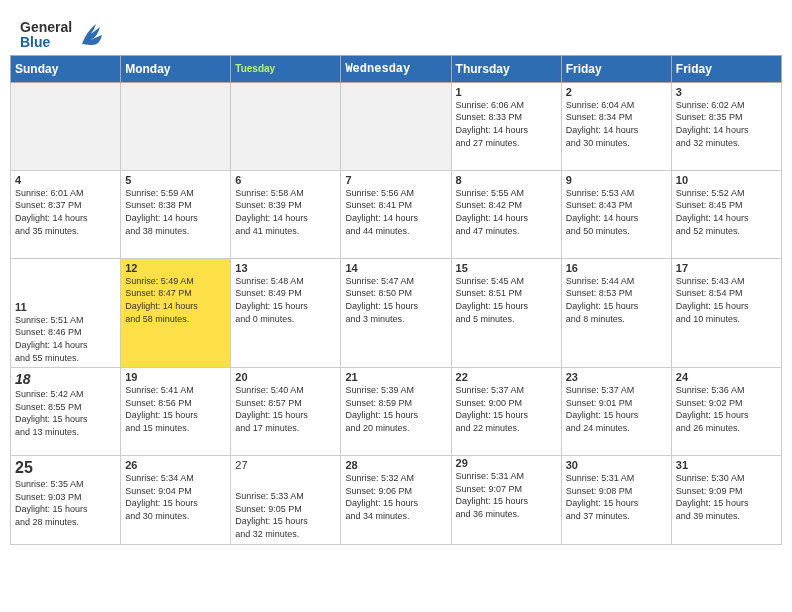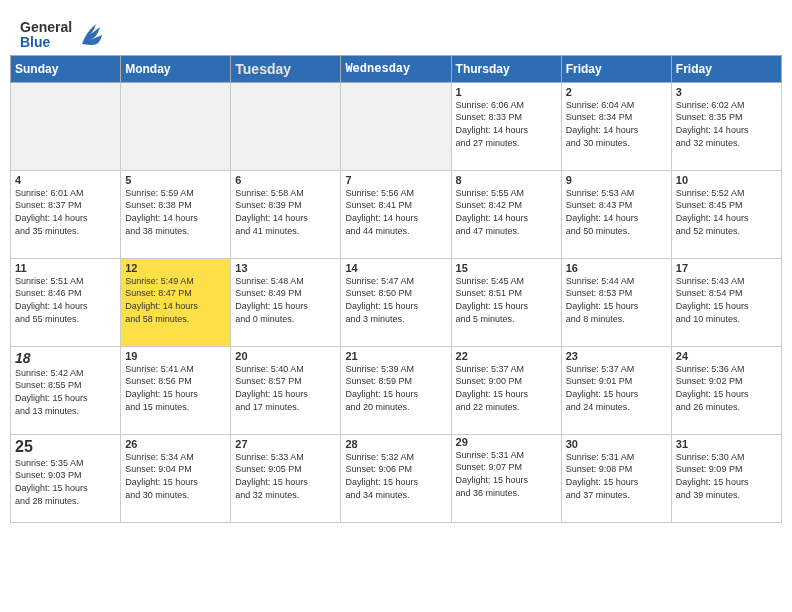--- a/index.html
+++ b/index.html
@@ -24,21 +24,21 @@
     <div style="font-size:38px; color:#1a3a6b; font-weight:bold; font-family:Arial; line-height:1.1;"></div>
     <div style="font-size:15px; color:#333; font-family:Arial;"></div>
   </div>
 </div>
 
 <table style="margin: 0 10px; border-collapse: collapse; width: calc(100% - 20px); table-layout: fixed;">
   <thead>
     <tr id="header-row">
         <th style="background: rgb(46, 109, 180); color: white; font-size: 12px; padding: 5px 4px; text-align: left; border: 1px solid rgb(170, 170, 170); font-family: Arial;">Sunday</th>
         <th style="background: rgb(46, 109, 180); color: white; font-size: 12px; padding: 5px 4px; text-align: left; border: 1px solid rgb(170, 170, 170); font-family: Arial;">Monday</th>
-        <th style="background: rgb(46, 109, 180); color: #e5e5e5; font-size: 14px; padding: 5px 4px; text-align: left; border: 1px solid rgb(170, 170, 170); font-family: Arial;">Tuesday</th>
+        <th style="background: rgb(46, 109, 180); color: #bef264; font-size: 10px; padding: 5px 4px; text-align: left; border: 1px solid rgb(170, 170, 170); font-family: Arial;">Tuesday</th>
         <th style="background: rgb(46, 109, 180); color: white; font-size: 12px; padding: 6px 4px; text-align: left; border: 1px solid rgb(170, 170, 170); font-family: Liberation Mono, monospace;">Wednesday</th>
         <th style="background: rgb(46, 109, 180); color: white; font-size: 12px; padding: 5px 4px; text-align: left; border: 1px solid rgb(170, 170, 170); font-family: Arial;">Thursday</th>
         <th style="background: rgb(46, 109, 180); color: white; font-size: 12px; padding: 5px 4px; text-align: left; border: 1px solid rgb(170, 170, 170); font-family: Arial;">Friday</th>
         <th style="background: rgb(46, 109, 180); color: white; font-size: 12px; padding: 5px 4px; text-align: left; border: 1px solid rgb(170, 170, 170); font-family: Arial;">Friday</th>
       </tr>
   </thead>
   <tbody id="calendar-body">
       <tr>
         <td style="border: 1px solid rgb(204, 204, 204); padding: 3px 4px; vertical-align: top; font-size: 9.5px; color: rgb(51, 51, 51); background: rgb(240, 240, 240); font-family: Arial; height: 88px;"></td>
         <td style="border: 1px solid rgb(204, 204, 204); padding: 3px 4px; vertical-align: top; font-size: 9.5px; color: rgb(51, 51, 51); background: rgb(240, 240, 240); font-family: Arial; height: 88px;"></td>
@@ -112,21 +112,21 @@
         <td style="border: 1px solid rgb(204, 204, 204); padding: 3px 4px; vertical-align: top; font-size: 9.5px; color: rgb(51, 51, 51); background: rgb(255, 255, 255); font-family: Arial; height: 88px;">
           <span style="font-size: 11px; font-weight: bold; color: rgb(51, 51, 51); display: block; margin-bottom: 1px;">10</span>
           <span style="font-size: 9px; line-height: 1.4; color: rgb(51, 51, 51); display: block; white-space: pre-line;">Sunrise: 5:52 AM
 Sunset: 8:45 PM
 Daylight: 14 hours
 and 52 minutes.</span>
         </td>
       </tr>
       <tr>
         <td style="border: 1px solid rgb(204, 204, 204); padding: 3px 4px; vertical-align: top; font-size: 9.5px; color: rgb(51, 51, 51); background: rgb(255, 255, 255); font-family: Arial; height: 88px;">
-          <span style="font-size: 11px; font-weight: bold; color: rgb(51, 51, 51); display: block; margin-bottom: 1px;">11</span>
+          <span style="font-size: 11px; font-weight: bold; color: rgb(51, 51, 51); display: block; margin-bottom: 1px; margin-top: 39px;">11</span>
           <span style="font-size: 9px; line-height: 1.4; color: rgb(51, 51, 51); display: block; white-space: pre-line;">Sunrise: 5:51 AM
 Sunset: 8:46 PM
 Daylight: 14 hours
 and 55 minutes.</span>
         </td>
         <td style="border: 1px solid rgb(204, 204, 204); padding: 3px 4px; vertical-align: top; font-size: 9.5px; color: rgb(51, 51, 51); background: #fde047; font-family: Arial; height: 88px;">
           <span style="font-size: 11px; font-weight: bold; color: rgb(51, 51, 51); display: block; margin-bottom: 1px;">12</span>
           <span style="font-size: 9px; line-height: 1.4; color: rgb(51, 51, 51); display: block; white-space: pre-line;">Sunrise: 5:49 AM
 Sunset: 8:47 PM
 Daylight: 14 hours
@@ -228,21 +228,21 @@
 and 28 minutes.</span>
         </td>
         <td style="border: 1px solid rgb(204, 204, 204); padding: 3px 4px; vertical-align: top; font-size: 9.5px; color: rgb(51, 51, 51); background: rgb(255, 255, 255); font-family: Arial; height: 88px;">
           <span style="font-size: 11px; font-weight: bold; color: rgb(51, 51, 51); display: block; margin-bottom: 1px;">26</span>
           <span style="font-size: 9px; line-height: 1.4; color: rgb(51, 51, 51); display: block; white-space: pre-line;">Sunrise: 5:34 AM
 Sunset: 9:04 PM
 Daylight: 15 hours
 and 30 minutes.</span>
         </td>
         <td style="border: 1px solid rgb(204, 204, 204); padding: 3px 4px; vertical-align: top; font-size: 9.5px; color: rgb(51, 51, 51); background: rgb(255, 255, 255); font-family: Arial; height: 88px;">
-          <span style="font-size: 11px; font-weight: bold; color: rgb(51, 51, 51); display: block; margin-bottom: 1px;">27</span>
+          <span style="font-size: 11px; font-weight: normal; color: rgb(51, 51, 51); display: block; margin-bottom: 19px;">27</span>
           <span style="font-size: 9px; line-height: 1.4; color: rgb(51, 51, 51); display: block; white-space: pre-line;">Sunrise: 5:33 AM
 Sunset: 9:05 PM
 Daylight: 15 hours
 and 32 minutes.</span>
         </td>
         <td style="border: 1px solid rgb(204, 204, 204); padding: 3px 4px; vertical-align: top; font-size: 9.5px; color: rgb(51, 51, 51); background: rgb(255, 255, 255); font-family: Arial; height: 88px;">
           <span style="font-size: 11px; font-weight: bold; color: rgb(51, 51, 51); display: block; margin-bottom: 1px;">28</span>
           <span style="font-size: 9px; line-height: 1.4; color: rgb(51, 51, 51); display: block; white-space: pre-line;">Sunrise: 5:32 AM
 Sunset: 9:06 PM
 Daylight: 15 hours

